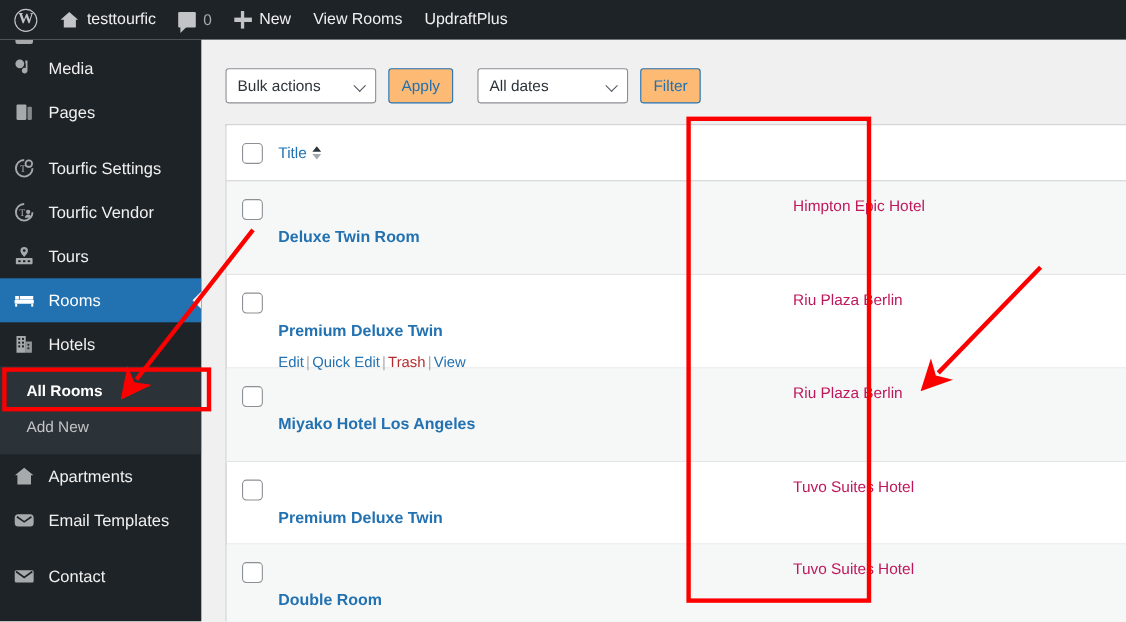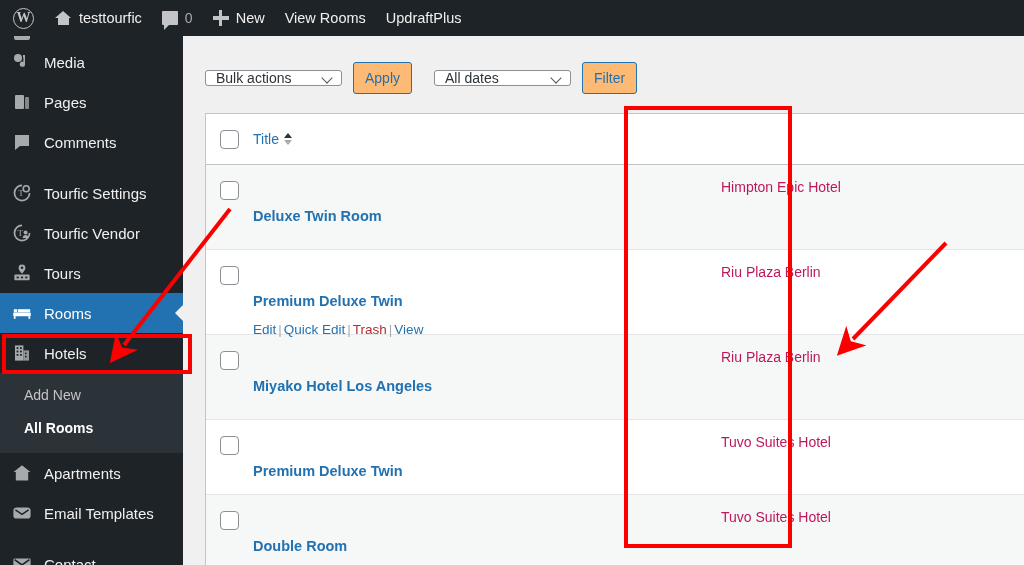--- a/index.html
+++ b/index.html
@@ -126,21 +126,21 @@
     width: 841px; height: 529px;
     background: #f0f0f1;
     overflow: hidden;
   }
   .tablenav {
     display: flex; align-items: center; gap: 0;
     padding: 26px 0 0 22px;
   }
   .select-box {
     position: relative;
-    height: 16px; min-width: 137px;
+    height: 32px; min-width: 137px;
     background: #fff; border: 1px solid #8c8f94; border-radius: 3px;
     display: flex; align-items: center;
     padding: 0 30px 0 10px;
     font-size: 14px; color: #2c3338; cursor: pointer;
   }
   .select-box .chev {
     position: absolute; right: 9px; top: 50%; margin-top: -3px;
     width: 9px; height: 9px;
   }
   .select-box .chev::before {
@@ -257,28 +257,20 @@
     <div class="menu-item">
       <span class="micon">
         <svg viewBox="0 0 20 20">
             <rect x="3" y="3" width="9" height="14" rx="1"></rect>
             <rect x="13" y="5" width="4" height="12" rx="1" opacity="0.75"></rect>
           </svg>
       </span>
       <span class="mlabel">Pages</span>
     </div>
 
-    <div class="menu-item">
-      <span class="micon">
-        <svg viewBox="0 0 20 20">
-            <path d="M3 3h14v11H8l-5 4v-4H3z"></path>
-          </svg>
-      </span>
-      <span class="mlabel">Comments</span>
-    </div>
 
     <div class="menu-gap"></div>
 
     <div class="menu-item">
       <span class="micon">
         <svg viewBox="0 0 20 20">
             <path d="M10 1.6a8.4 8.4 0 1 0 8.4 8.4h-1.7A6.7 6.7 0 1 1 10 3.3z"></path>
             <text x="6.2" y="13.4" font-size="9" font-family="Liberation Serif, serif" fill="#a7aaad">T</text>
             <circle cx="14.2" cy="5.8" r="3" fill="none" stroke="#a7aaad" stroke-width="1.6"></circle>
           </svg>
@@ -336,25 +328,25 @@
             <rect x="4.6" y="11" width="1.8" height="1.8" fill="#1d2327"></rect>
             <rect x="8" y="11" width="1.8" height="1.8" fill="#1d2327"></rect>
             <rect x="13" y="9.6" width="1.6" height="1.6" fill="#1d2327"></rect>
             <rect x="13" y="12.8" width="1.6" height="1.6" fill="#1d2327"></rect>
           </svg>
       </span>
       <span class="mlabel">Hotels</span>
     </div>
 
     <div class="submenu">
+      <div class="submenu-item active">
+        <span>All Rooms</span>
+      </div>
       <div class="submenu-item">
         <span>Add New</span>
-      </div>
-      <div class="submenu-item active">
-        <span>All Rooms</span>
       </div>
     </div>
 
     <div class="menu-item">
       <span class="micon">
         <svg viewBox="0 0 20 20">
             <path d="M10 2.2 1.6 9h2.2v8.4h12.4V9h2.2z"></path>
           </svg>
       </span>
       <span class="mlabel">Apartments</span>

